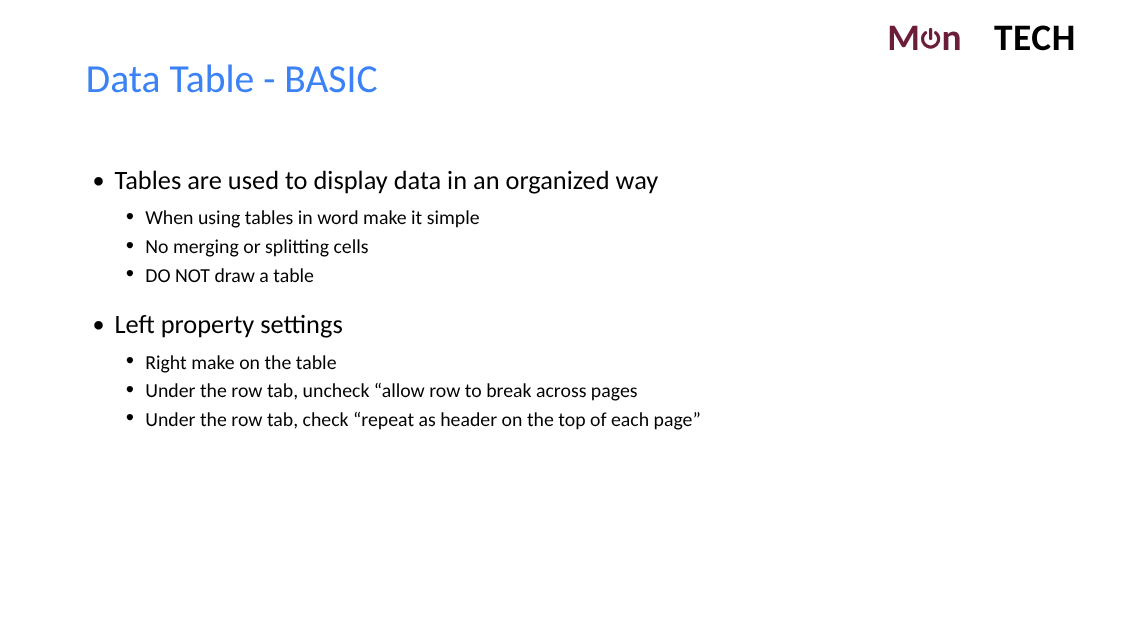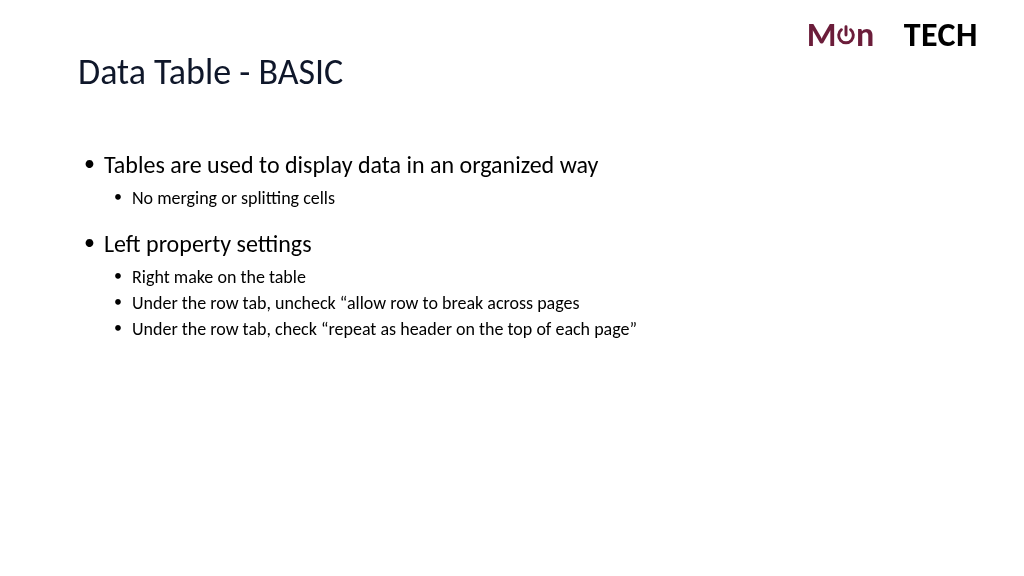--- a/index.html
+++ b/index.html
@@ -3,21 +3,21 @@
   <meta charset="utf-8">
   <style>
     * { margin: 0; padding: 0; box-sizing: border-box; }
     html, body { width: 1024px; height: 576px; background: #fff; font-family: Calibri, "Segoe UI", Arial, sans-serif; color: #000; }
     .slide { position: relative; width: 1024px; height: 576px; padding: 34px 70px 40px 78px; }
     .logo { position: absolute; top: 14px; right: 46px; font-size: 34px; font-weight: 700; letter-spacing: -0.5px; display: flex; align-items: center; }
     .logo-m { color: #6b1d3a; font-weight: 700; }
     .logo-power { display: inline-flex; align-items: center; justify-content: center; margin: 0 -1px; }
     .logo-n { color: #6b1d3a; font-weight: 700; }
     .logo-tech { color: #000; font-weight: 700; letter-spacing: 0.5px; margin-left: 30px; }
-    .title { font-size: 36px; font-weight: 400; color: #0f172a; margin-top: 16px; margin-bottom: 56px; }
+    .title { font-size: 36px; font-weight: 400; color: #3b82f6; margin-top: 16px; margin-bottom: 56px; }
     .content { padding-left: 4px; }
     ul.level1 { list-style: none; }
     ul.level1 > li { position: relative; padding-left: 22px; font-size: 24px; margin-bottom: 8px; margin-top: 20px; }
     ul.level1 > li::before { content: "•"; position: absolute; left: 2px; top: 0; font-size: 22px; }
     ul.level2 { list-style: none; margin-top: 8px; }
     ul.level2 > li { position: relative; padding-left: 28px; font-size: 18px; margin-bottom: 4px; color: #000; }
     ul.level2 > li::before { content: "•"; position: absolute; left: 10px; top: 0; font-size: 16px; }
     .block2 { margin-top: 52px; }
   </style>
 </head>
@@ -37,21 +37,23 @@
     <span class="logo-tech">TECH</span>
   </div>
 
   <h1 class="title">Data Table - BASIC</h1>
 
   <div class="content">
     <ul class="level1">
       <li>
         <span>Tables are used to display data in an organized way</span>
         <ul class="level2">
+          <li>When using tables in word make it simple</li>
           <li>No merging or splitting cells</li>
+          <li>DO NOT draw a table</li>
         </ul>
       </li>
       <li class="block2">
         <span>Left property settings</span>
         <ul class="level2">
           <li>Right make on the table</li>
           <li>Under the row tab, uncheck “allow row to break across pages</li>
           <li>Under the row tab, check “repeat as header on the top of each page”</li>
         </ul>
       </li>

